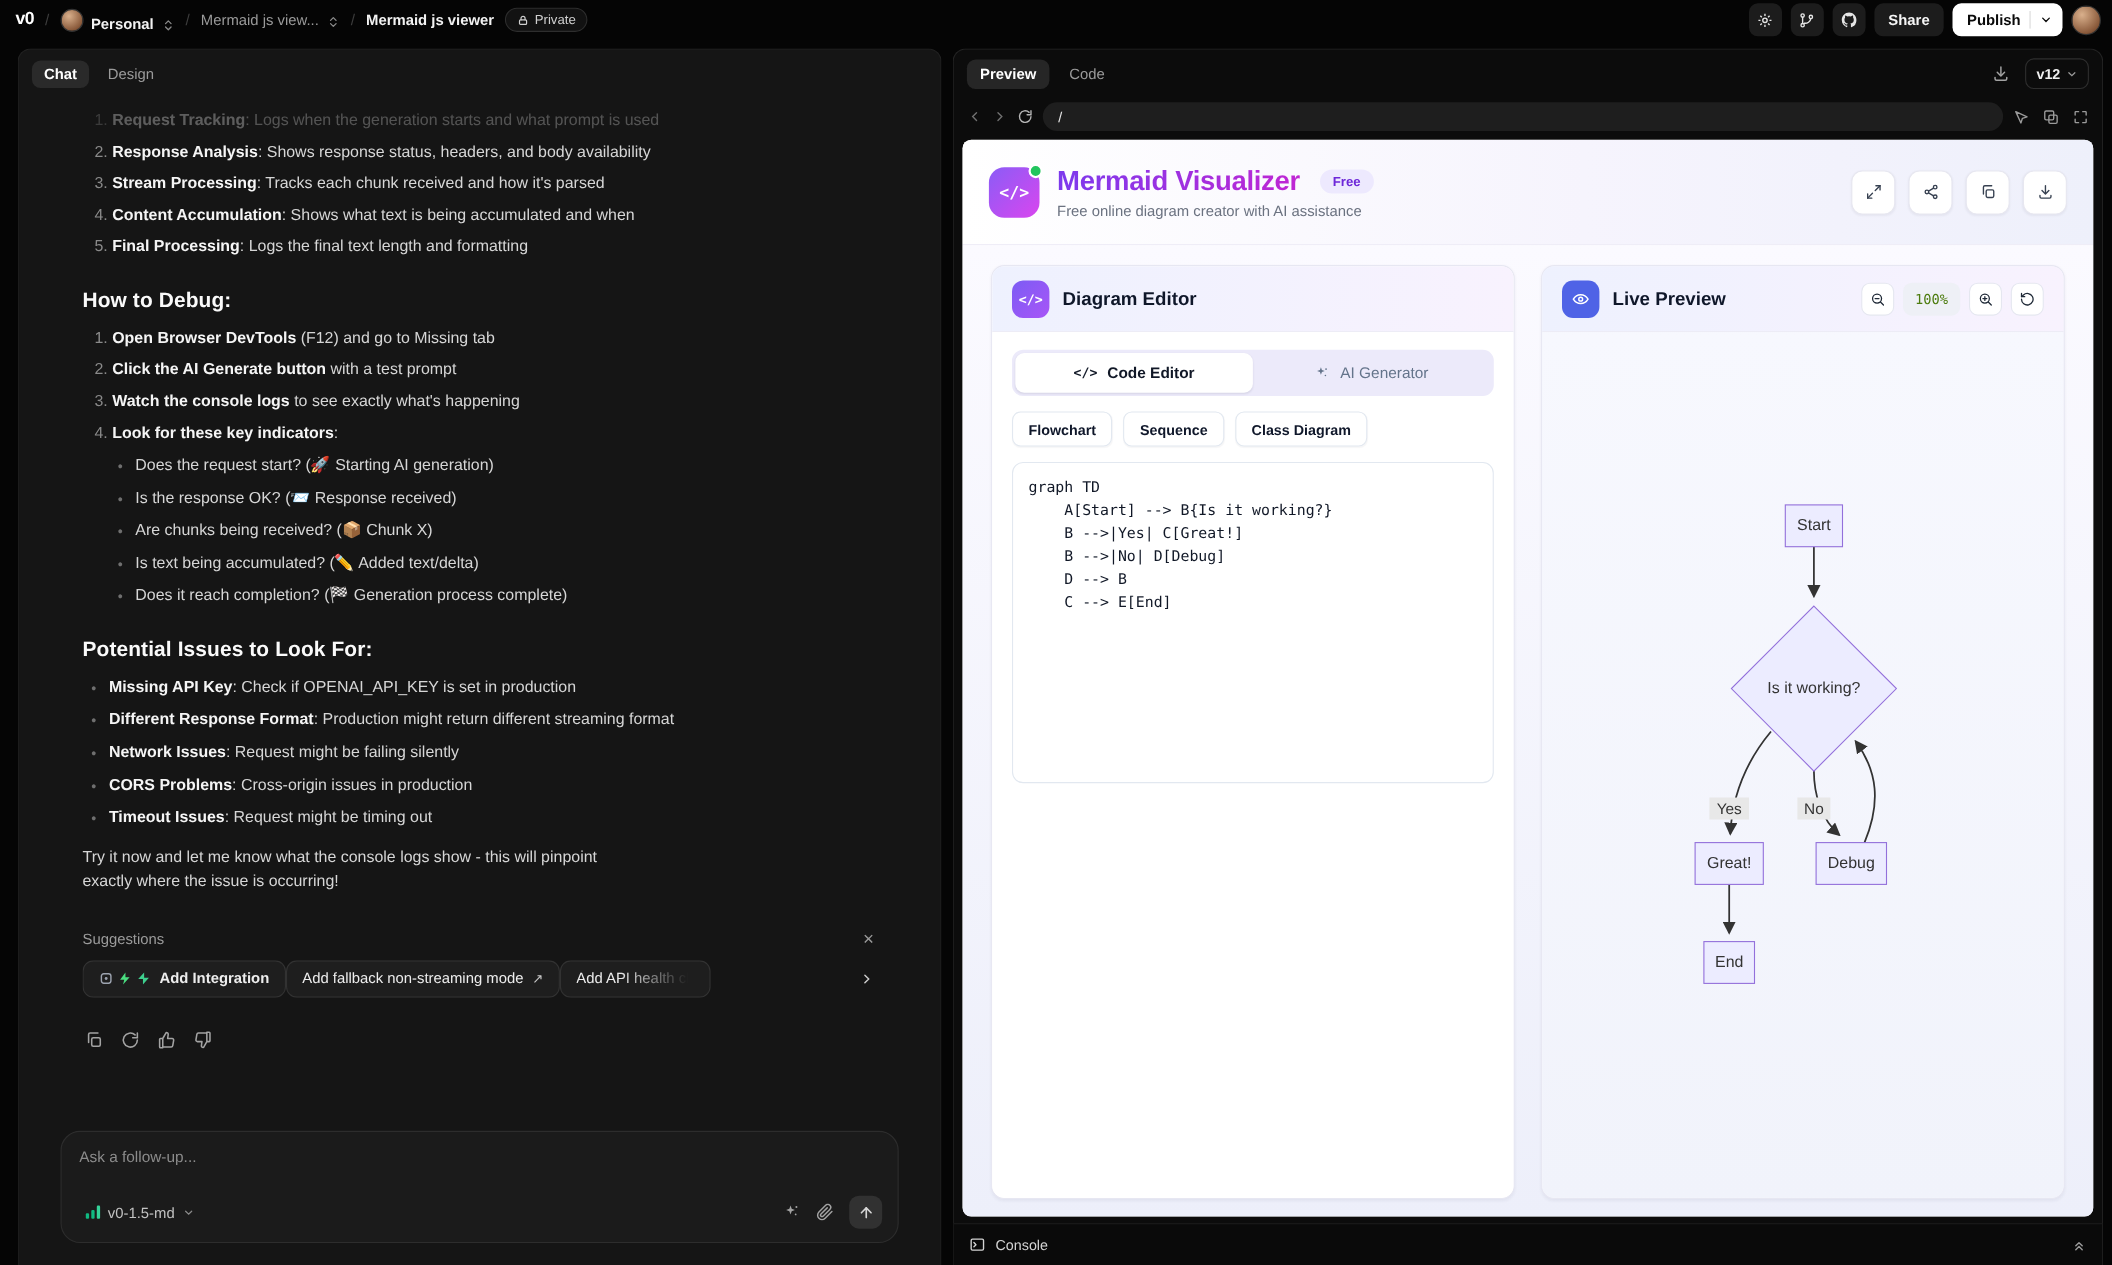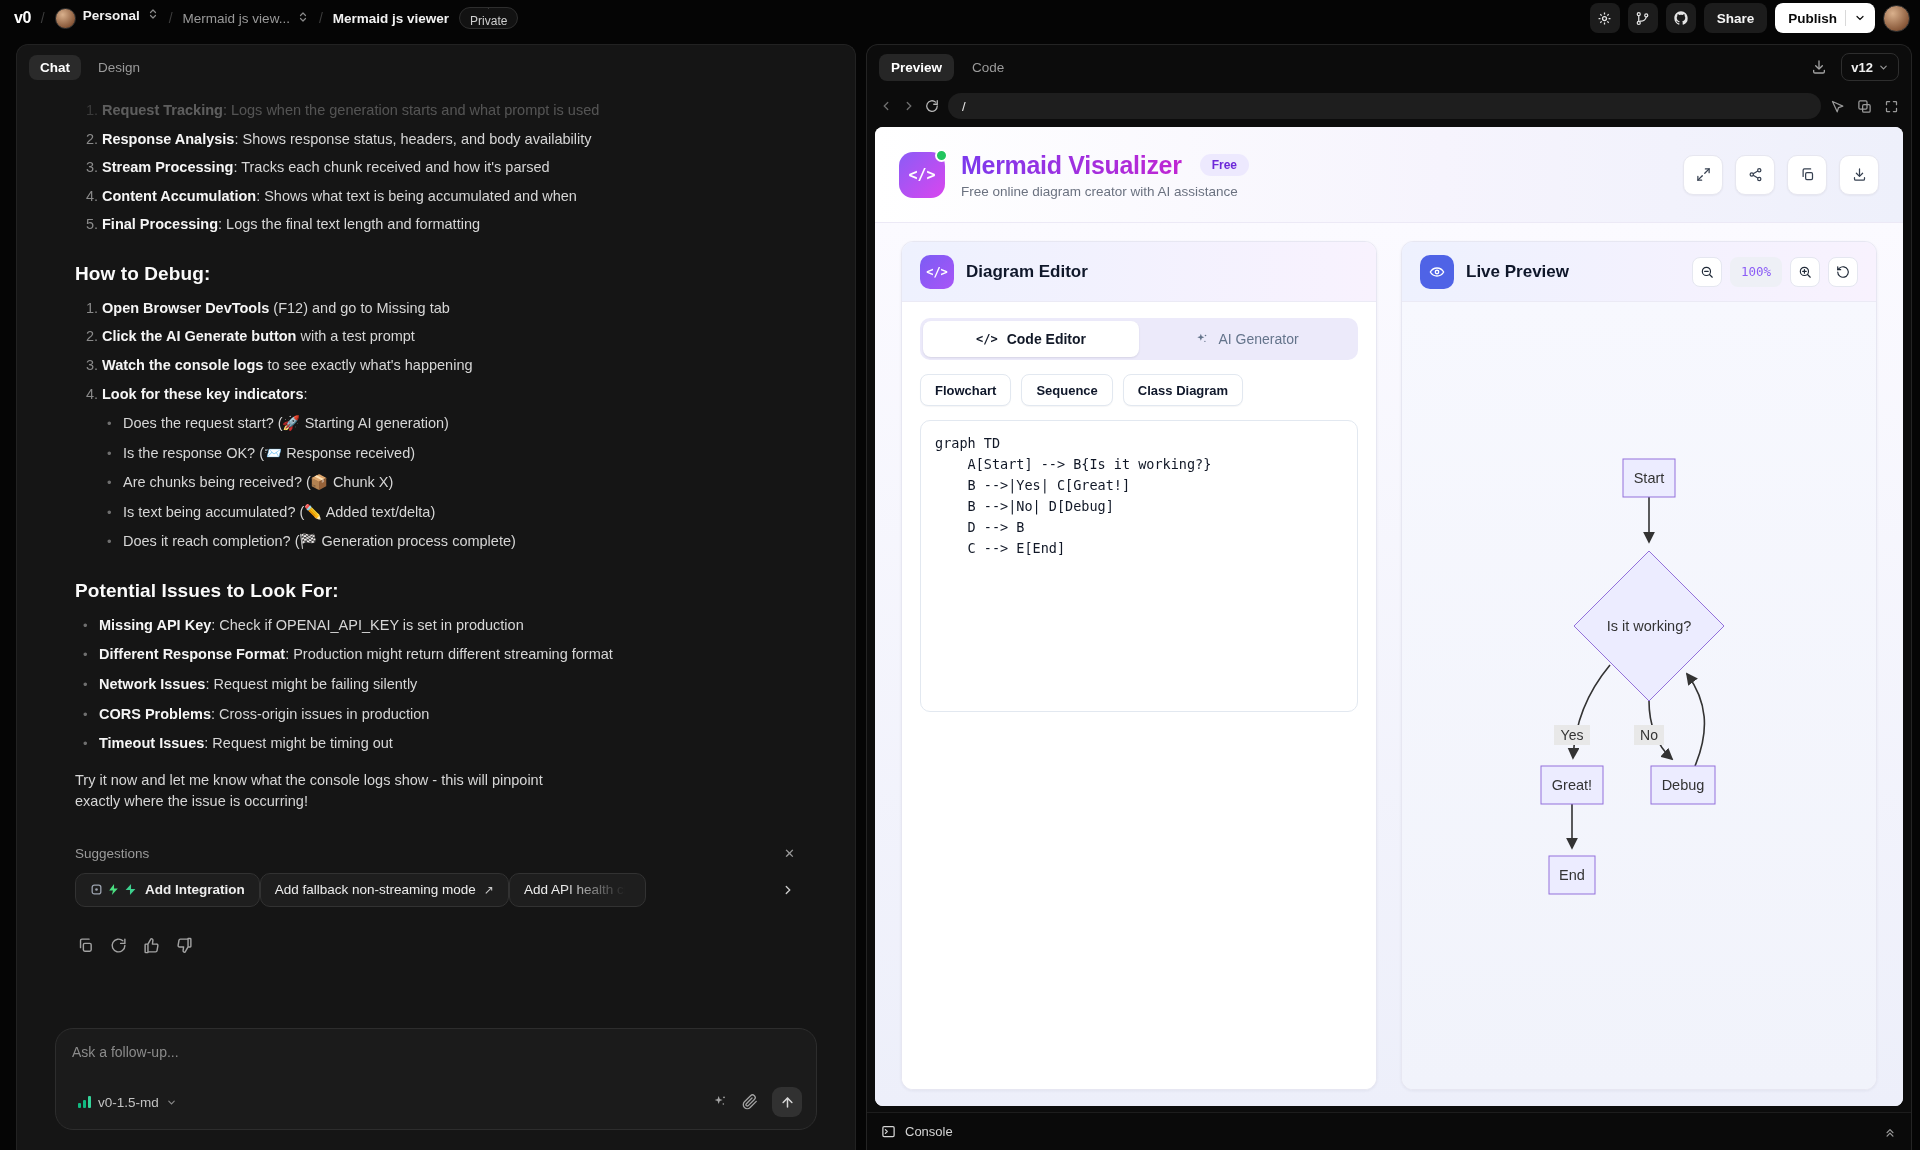--- a/index.html
+++ b/index.html
@@ -4,26 +4,26 @@
 <style>
   * { margin:0; padding:0; box-sizing:border-box; }
   html,body { background:#000; font-family:"Liberation Sans", sans-serif; }
   .root { width:1920px; height:1150px; display:flex; flex-direction:column; background:#050505; overflow:hidden; }
 
   
   .topbar { height:36px; flex:0 0 36px; display:flex; align-items:center; padding:0 10px 0 14px; }
   .tb-left { display:flex; align-items:center; gap:10px; }
   .v0-logo { color:#fff; font-weight:800; font-size:16px; letter-spacing:-0.5px; cursor:pointer; }
   .crumb-sep { color:#3d3d3d; font-size:14px; }
-  .crumb { display:flex; align-items:flex-start; gap:7px; cursor:pointer; }
+  .crumb { display:flex; align-items:flex-end; gap:7px; cursor:pointer; }
   .avatar-sm { width:21px; height:21px; border-radius:50%; background:radial-gradient(circle at 35% 30%, #d9b08c, #8a5a3b 70%, #4f2f1c); border:1px solid #333; }
   .crumb-name { font-size:13.5px; font-weight:600; color:#f2f2f2; }
   .crumb-name.dim { color:#9a9a9a; font-weight:400; }
   .sort-ic { color:#8a8a8a; }
-  .private-pill { display:flex; align-items:center; gap:5px; height:22px; padding:0 10px; border:1px solid #2e2e2e; border-radius:999px; background:#121212; color:#cfcfcf; font-size:12px;flex-direction:column; }
+  .private-pill { display:flex; align-items:center; gap:5px; height:22px; padding:0 10px; border:1px solid #2e2e2e; border-radius:999px; background:#121212; color:#cfcfcf; font-size:12px; }
   .tb-right { margin-left:auto; display:flex; align-items:center; gap:8px; }
   .icon-btn-dark { width:30px; height:30px; border-radius:8px; background:#1c1c1c; display:flex; align-items:center; justify-content:center; color:#e5e5e5; cursor:pointer; }
   .share-btn { height:30px; padding:0 13px; border-radius:8px; background:#1c1c1c; color:#f5f5f5; font-size:13.5px; font-weight:600; display:flex; align-items:center; cursor:pointer; }
   .publish-btn { height:30px; padding:0 9px 0 13px; border-radius:8px; background:#fff; color:#0a0a0a; font-size:13.5px; font-weight:600; display:flex; align-items:center; gap:8px; cursor:pointer; }
   .publish-div { width:1px; height:16px; background:#d9d9d9; }
   .avatar-lg { width:27px; height:27px; border-radius:50%; background:radial-gradient(circle at 35% 30%, #d9b08c, #8a5a3b 70%, #4f2f1c); border:1px solid #333; cursor:pointer; }
 
   
   .main { flex:1; display:flex; gap:10px; padding:8px 8px 0 16px; min-height:0; }
 
@@ -108,21 +108,21 @@
   .sw-tab.active { background:#fff; border-radius:8px; box-shadow:0 1px 2px rgba(20,20,50,0.1); font-weight:700; color:#111827; }
   .sw-tab.inactive { color:#64748b; font-weight:500; }
   .sw-glyph { font-family:"DejaVu Sans Mono",monospace; font-size:12px; font-weight:700; color:#111827; }
   .types-row { display:flex; gap:10px; }
   .type-btn { height:32px; padding:0 14px; background:#fff; border:1px solid #e2e8f0; border-radius:8px; font-size:13px; font-weight:600; color:#0f172a; display:flex; align-items:center; box-shadow:0 1px 1px rgba(20,20,50,0.04); cursor:pointer; }
   .code-box { border:1px solid #e2e8f0; border-radius:10px; padding:12px 14px; height:292px; background:#fff; cursor:text; }
   .code-box pre { font-family:"DejaVu Sans Mono",monospace; font-size:13.5px; color:#111827; line-height:1.55; white-space:pre; }
 
   .lp-controls { margin-left:auto; display:flex; align-items:center; gap:8px; }
   .lp-btn { width:30px; height:30px; border-radius:8px; background:#fff; border:1px solid #e5e7f0; display:flex; align-items:center; justify-content:center; color:#1f2937; cursor:pointer; }
-  .zoom-label { height:30px; padding:0 11px; border-radius:8px; background:#eef0f6; display:flex; align-items:center; font-family:"DejaVu Sans Mono",monospace; font-size:12.5px; color:#8b5cf6; }
+  .zoom-label { height:30px; padding:0 11px; border-radius:8px; background:#eef0f6; display:flex; align-items:center; font-family:"DejaVu Sans Mono",monospace; font-size:12.5px; color:#4d7c0f; }
   .lp-body { flex:1; min-height:0; background:linear-gradient(180deg,#f7f8fe,#f1f3fb); overflow:hidden; }
   .flow-wrap { width:300px; margin:116px auto 0 auto; }
   .flow-wrap text { font-family:"Liberation Sans",sans-serif; fill:#333; }
 
   .console-bar { height:38px; flex:0 0 38px; display:flex; align-items:center; gap:9px; padding:0 14px; background:#0a0a0a; border-top:1px solid #1d1d1d; color:#d4d4d4; font-size:13px; cursor:pointer; }
   .console-chevrons { margin-left:auto; color:#9a9a9a; display:flex; }
   .ic { display:block; }
 </style>
 </head>
 <body>

